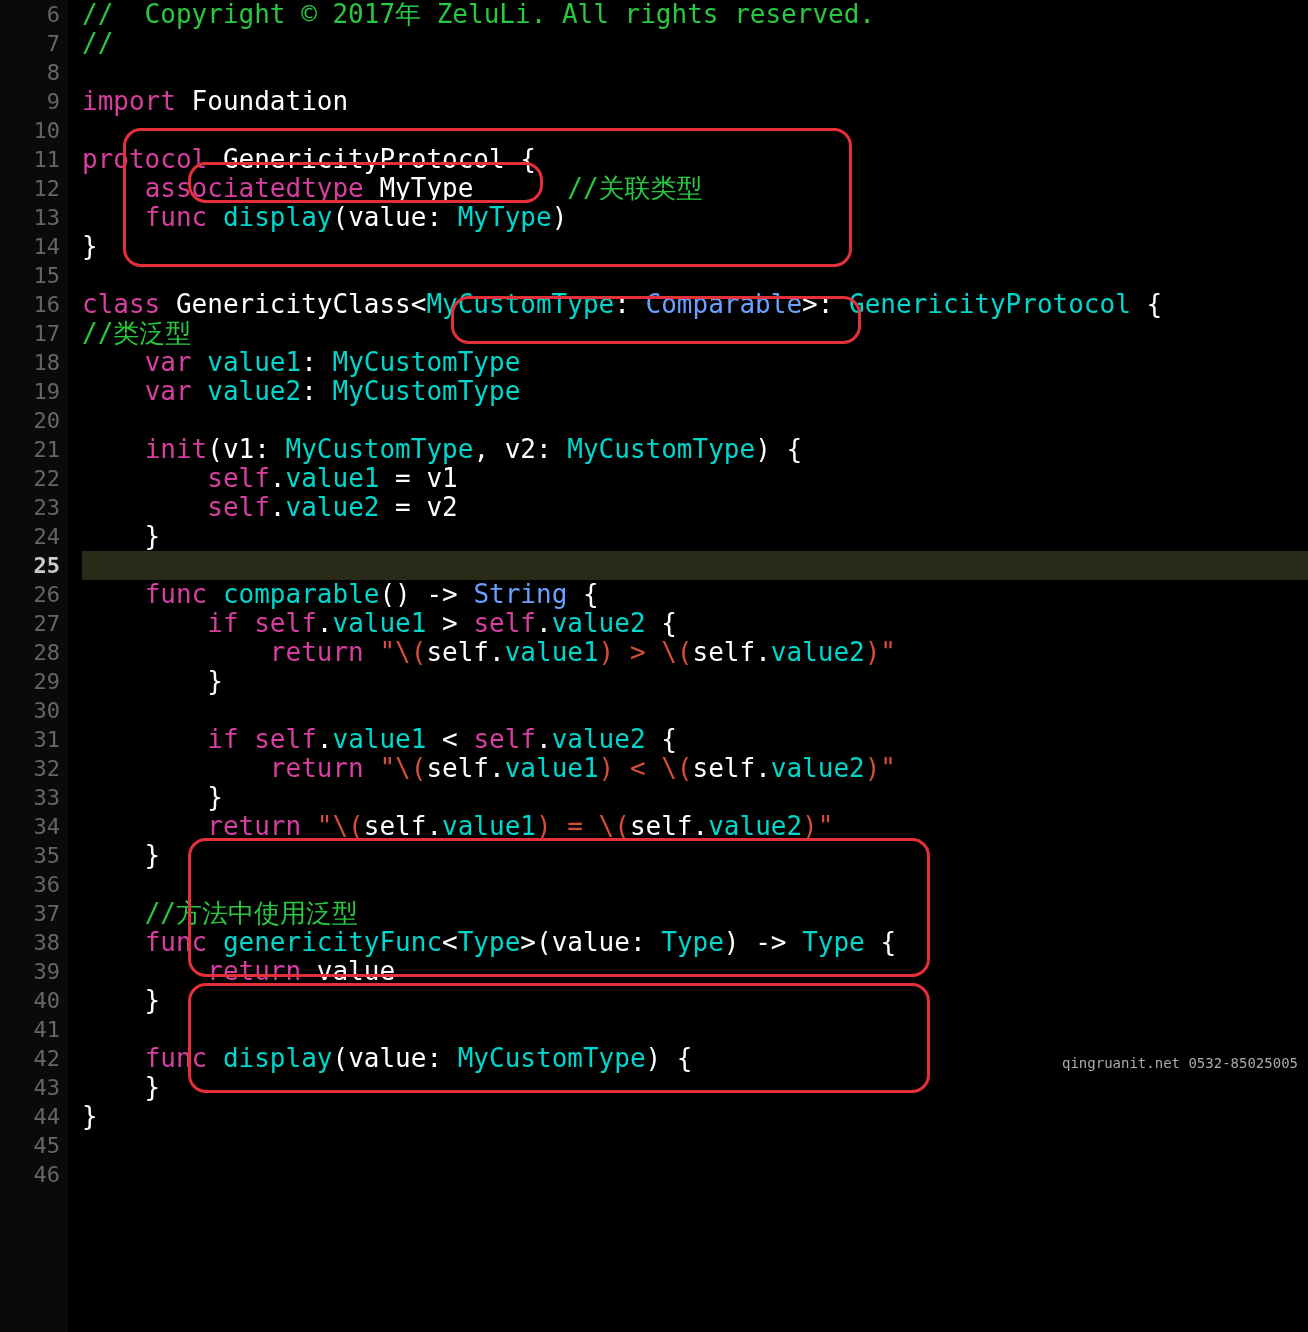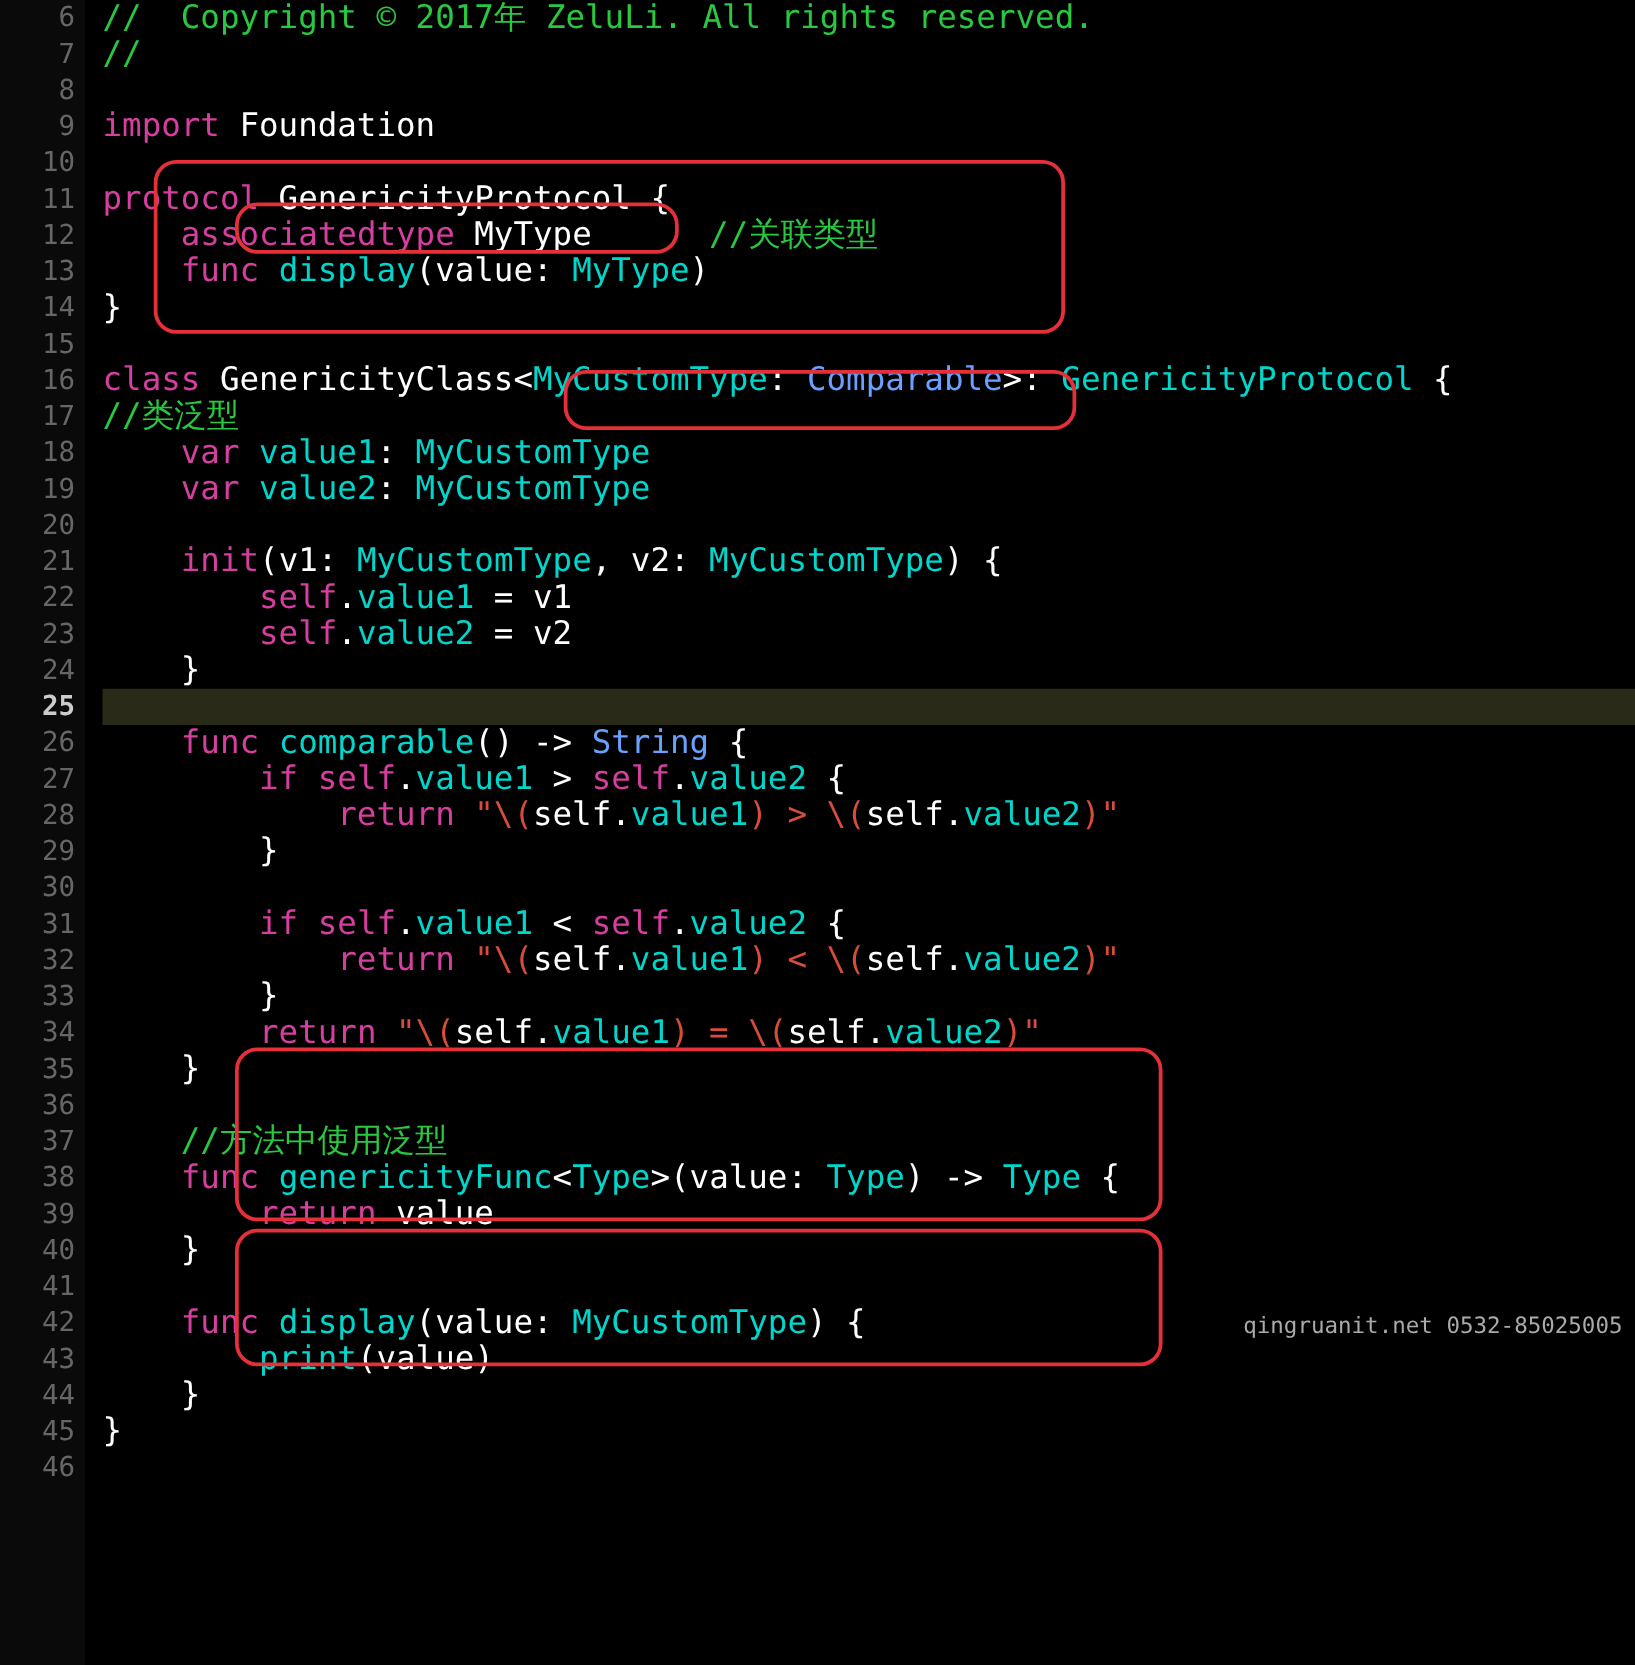--- a/index.html
+++ b/index.html
@@ -15,21 +15,21 @@
   
   .c-com{color:#28c840;}      
   .c-kw{color:#d63fa0;}       
   .c-fn{color:#00d7cc;margin-top:10px;}       
   .c-type{color:#6aa0ff;}     
   .c-str{color:#d84d3a;}      
   .c-interp{color:#fff;}      
   .c-plain{color:#fff;}
   
   .hl{position:absolute;border:3px solid #e5303a;border-radius:18px;pointer-events:none;}
-  .watermark{position:absolute;right:10px;bottom:262px;color:#aaa;font-size:18px;pointer-events:none;font-family:"Menlo",monospace;}
+  .watermark{position:absolute;right:10px;bottom:262px;color:#aaa;font-size:14px;pointer-events:none;font-family:"Menlo",monospace;}
 </style>
 </head>
 <body>
 
 <div class="editor">
   <div class="gutter" id="gutter">
       <div class="ln">6</div>
       <div class="ln">7</div>
       <div class="ln">8</div>
       <div class="ln">9</div>
@@ -103,21 +103,20 @@
         <div class="line"><span class="c-plain">        }</span></div>
         <div class="line"><span class="c-plain">        </span><span class="c-kw">return</span><span class="c-plain"> </span><span class="c-str">"\(</span><span class="c-interp">self.</span><span class="c-fn">value1</span><span class="c-str">) = \(</span><span class="c-interp">self.</span><span class="c-fn">value2</span><span class="c-str">)"</span></div>
         <div class="line"><span class="c-plain">    }</span></div>
         <div class="line"><span class="c-plain"></span></div>
         <div class="line"><span class="c-plain">    </span><span class="c-com">//方法中使用泛型</span></div>
         <div class="line"><span class="c-plain">    </span><span class="c-kw">func</span><span class="c-plain"> </span><span class="c-fn">genericityFunc</span><span class="c-plain">&lt;</span><span class="c-fn">Type</span><span class="c-plain">&gt;(value: </span><span class="c-fn">Type</span><span class="c-plain">) -&gt; </span><span class="c-fn">Type</span><span class="c-plain"> {</span></div>
         <div class="line"><span class="c-plain">        </span><span class="c-kw">return</span><span class="c-plain"> value</span></div>
         <div class="line"><span class="c-plain">    }</span></div>
         <div class="line"><span class="c-plain"></span></div>
         <div class="line"><span class="c-plain">    </span><span class="c-kw">func</span><span class="c-plain"> </span><span class="c-fn">display</span><span class="c-plain">(value: </span><span class="c-fn">MyCustomType</span><span class="c-plain">) {</span></div>
-        <div class="line"><span class="c-plain">        </span><span class="c-fn">print</span><span class="c-plain">(value)</span></div>
         <div class="line"><span class="c-plain">    }</span></div>
         <div class="line"><span class="c-plain">}</span></div>
         <div class="line"><span class="c-plain"></span></div>
       </div>
     <div class="watermark">qingruanit.net 0532-85025005</div>
   <div class="hl" style="left: 55px; top: 128px; width: 723px; height: 133px;"></div>
       <div class="hl" style="left: 120px; top: 162px; width: 349px; height: 35px;"></div>
       <div class="hl" style="left: 383px; top: 296px; width: 404px; height: 42px;"></div>
       <div class="hl" style="left: 120px; top: 838px; width: 736px; height: 133px;"></div>
       <div class="hl" style="left: 120px; top: 983px; width: 736px; height: 104px;"></div>

